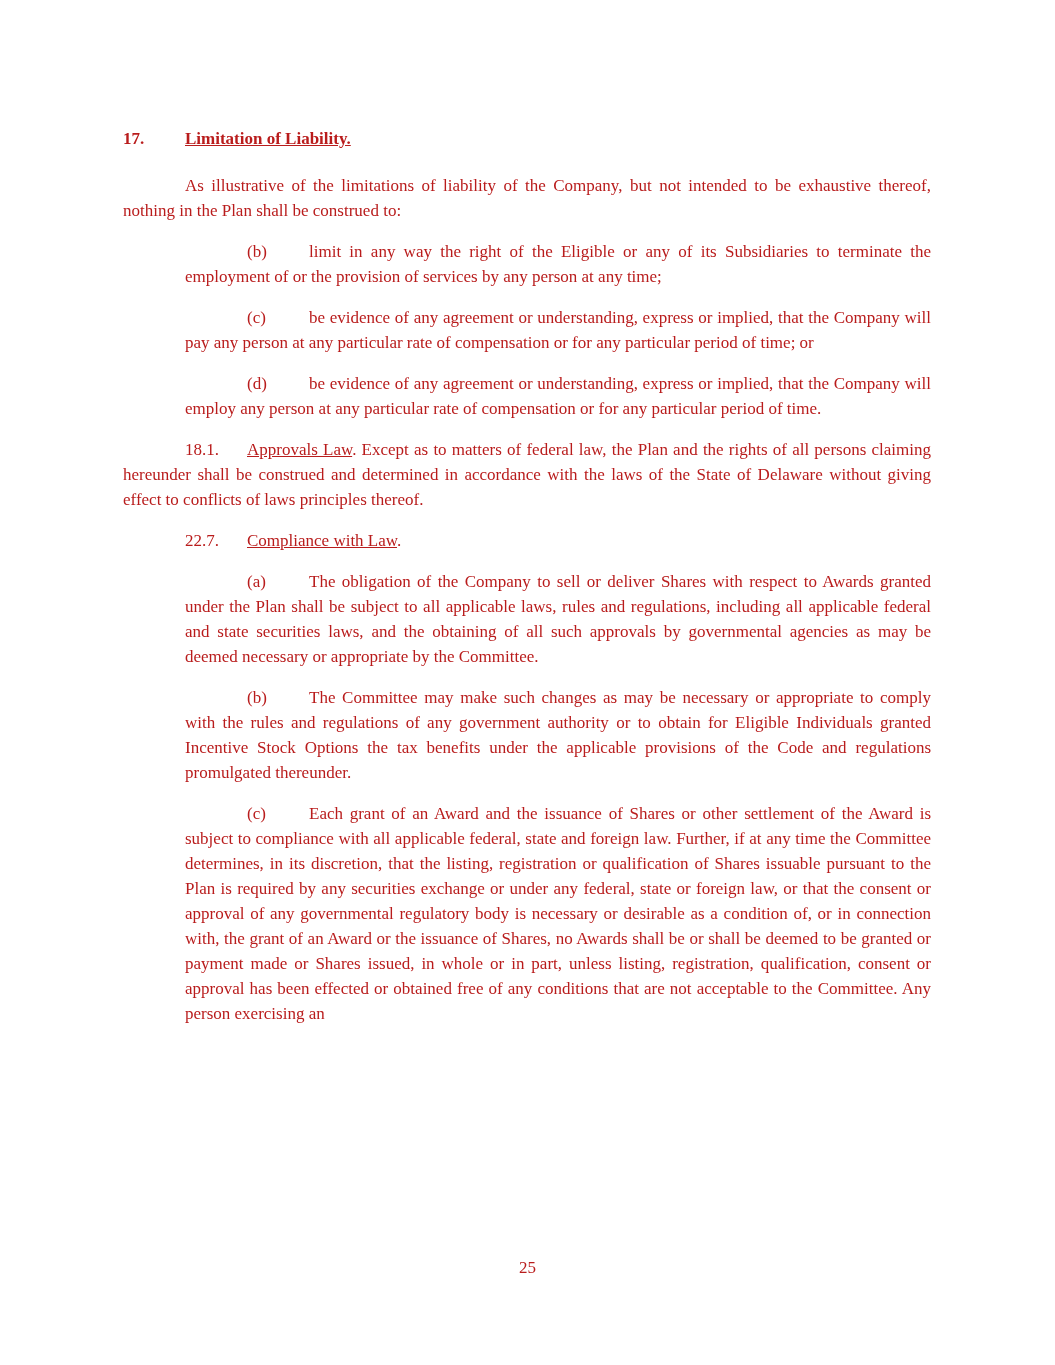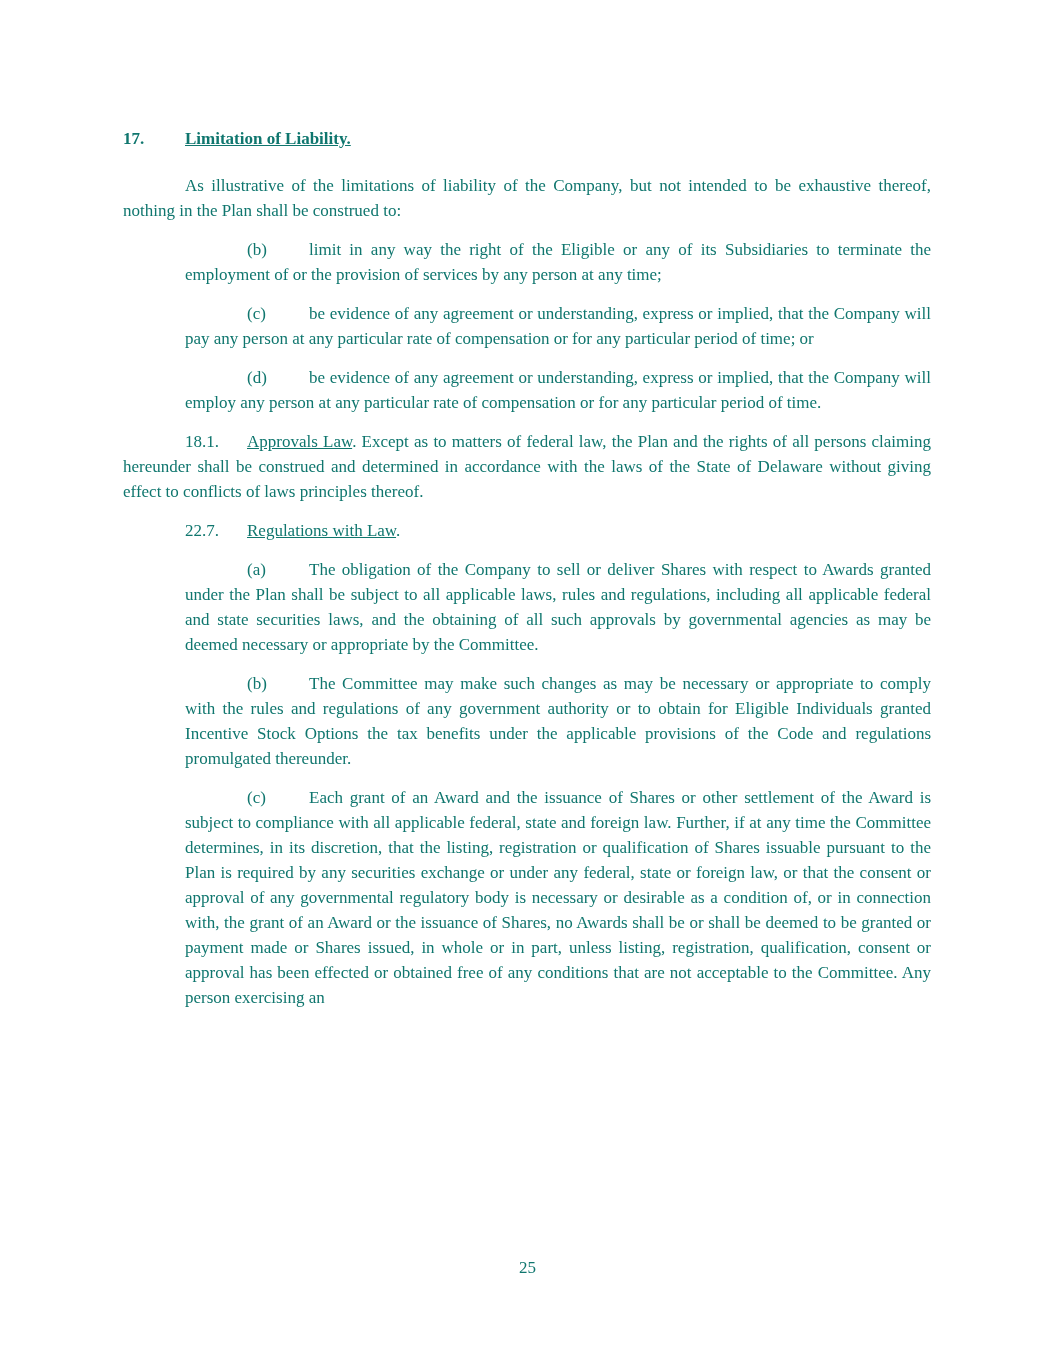--- a/index.html
+++ b/index.html
@@ -5,31 +5,31 @@
   html, body {
     margin: 0;
     padding: 0;
     background: #ffffff;
   }
   .page {
     position: relative;
     width: 1055px;
     height: 1365px;
     background: #ffffff;
-    color: #0f766e;
+    color: #b91c1c;
     font-family: "Liberation Serif", "DejaVu Serif", serif;
     font-size: 17px;
     line-height: 25px;
     overflow: hidden;
   }
   .content {
     box-sizing: border-box;
     padding: 108px 124px 0 123px;
   }
-  p { margin: 0 0 14px 0; }
+  p { margin: 16px 0 14px 0; }
 
   
   .heading {
     font-weight: bold;
     margin: 18px 0 22px 0;
     text-align: left;
   }
   .heading .hnum {
     display: inline-block;
     width: 62px;
@@ -91,21 +91,21 @@
 
     <p class="subitem"><span class="ilabel">(b)</span><span>limit in any way the right of the Eligible or any of its Subsidiaries to terminate the employment of or the provision of services by any person at any time;</span></p>
 
     <p class="subitem"><span class="ilabel">(c)</span><span>be evidence of any agreement or understanding, express or implied, that the Company will pay any person at any particular rate of compensation or for any particular period of time; or</span></p>
 
     <p class="subitem"><span class="ilabel">(d)</span><span>be evidence of any agreement or understanding, express or implied, that the Company will employ any person at any particular rate of compensation or for any particular period of time.</span></p>
 
 
     <p class="subsection"><span class="snum">18.1.</span><span class="stitle">Approvals Law</span><span>.  Except as to matters of federal law, the Plan and the rights of all persons claiming hereunder shall be construed and determined in accordance with the laws of the State of Delaware without giving effect to conflicts of laws principles thereof.</span></p>
 
-    <p class="subsection"><span class="snum">22.7.</span><span class="stitle">Regulations with Law</span><span>.</span></p>
+    <p class="subsection"><span class="snum">22.7.</span><span class="stitle">Compliance with Law</span><span>.</span></p>
 
     <p class="subitem"><span class="ilabel">(a)</span><span>The obligation of the Company to sell or deliver Shares with respect to Awards granted under the Plan shall be subject to all applicable laws, rules and regulations, including all applicable federal and state securities laws, and the obtaining of all such approvals by governmental agencies as may be deemed necessary or appropriate by the Committee.</span></p>
 
     <p class="subitem"><span class="ilabel">(b)</span><span>The Committee may make such changes as may be necessary or appropriate to comply with the rules and regulations of any government authority or to obtain for Eligible Individuals granted Incentive Stock Options the tax benefits under the applicable provisions of the Code and regulations promulgated thereunder.</span></p>
 
     <p class="subitem"><span class="ilabel">(c)</span><span>Each grant of an Award and the issuance of Shares or other settlement of the Award is subject to compliance with all applicable federal, state and foreign law.  Further, if at any time the Committee determines, in its discretion, that the listing, registration or qualification of Shares issuable pursuant to the Plan is required by any securities exchange or under any federal, state or foreign law, or that the consent or approval of any governmental regulatory body is necessary or desirable as a condition of, or in connection with, the grant of an Award or the issuance of Shares, no Awards shall be or shall be deemed to be granted or payment made or Shares issued, in whole or in part, unless listing, registration, qualification, consent or approval has been effected or obtained free of any conditions that are not acceptable to the Committee.  Any person exercising an</span></p>
 
   </div>
 
   <div class="pagenum">25</div>

